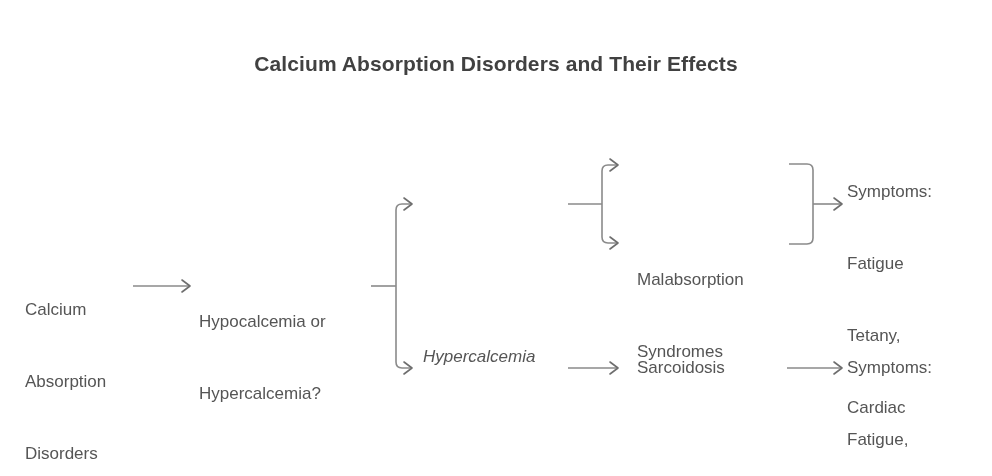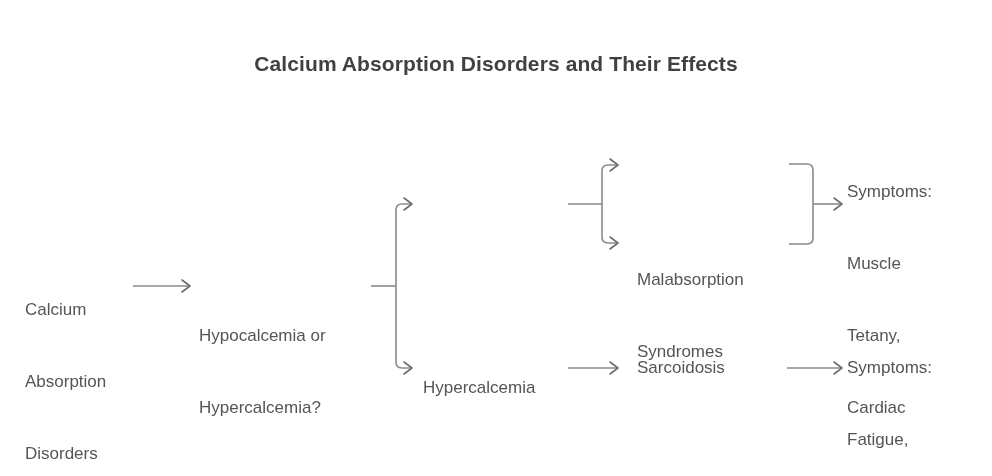--- a/index.html
+++ b/index.html
@@ -109,43 +109,43 @@
       <polyline class="arrowhead" points="834,362 842,368 834,374"></polyline>
     </g>
   </svg>
 
   <div class="node-label" style="left:25px; top:250px;">
     <div>Calcium</div>
     <div>Absorption</div>
     <div>Disorders</div>
   </div>
 
-  <div class="node-label" style="left:199px; top:276px;">
+  <div class="node-label" style="left:199px; top:262px;">
     <div>Hypocalcemia or</div>
     <div>Hypercalcemia?</div>
   </div>
 
 
-  <div class="node-label vc" style="left:423px; top:388px;">
+  <div class="node-label vc" style="left:423px; top:357px;font-style:italic;">
     <div>Hypercalcemia</div>
   </div>
 
 
   <div class="node-label" style="left:637px; top:220px;">
     <div>Malabsorption</div>
     <div>Syndromes</div>
   </div>
 
   <div class="node-label vc" style="left:637px; top:368px;">
     <div>Sarcoidosis</div>
   </div>
 
   <div class="node-label" style="left:847px; top:132px;">
     <div>Symptoms:</div>
-    <div>Muscle</div>
+    <div>Fatigue</div>
     <div>Tetany,</div>
     <div>Cardiac</div>
     
   </div>
 
   <div class="node-label" style="left:847px; top:308px;">
     <div>Symptoms:</div>
     <div>Fatigue,</div>
     
     

